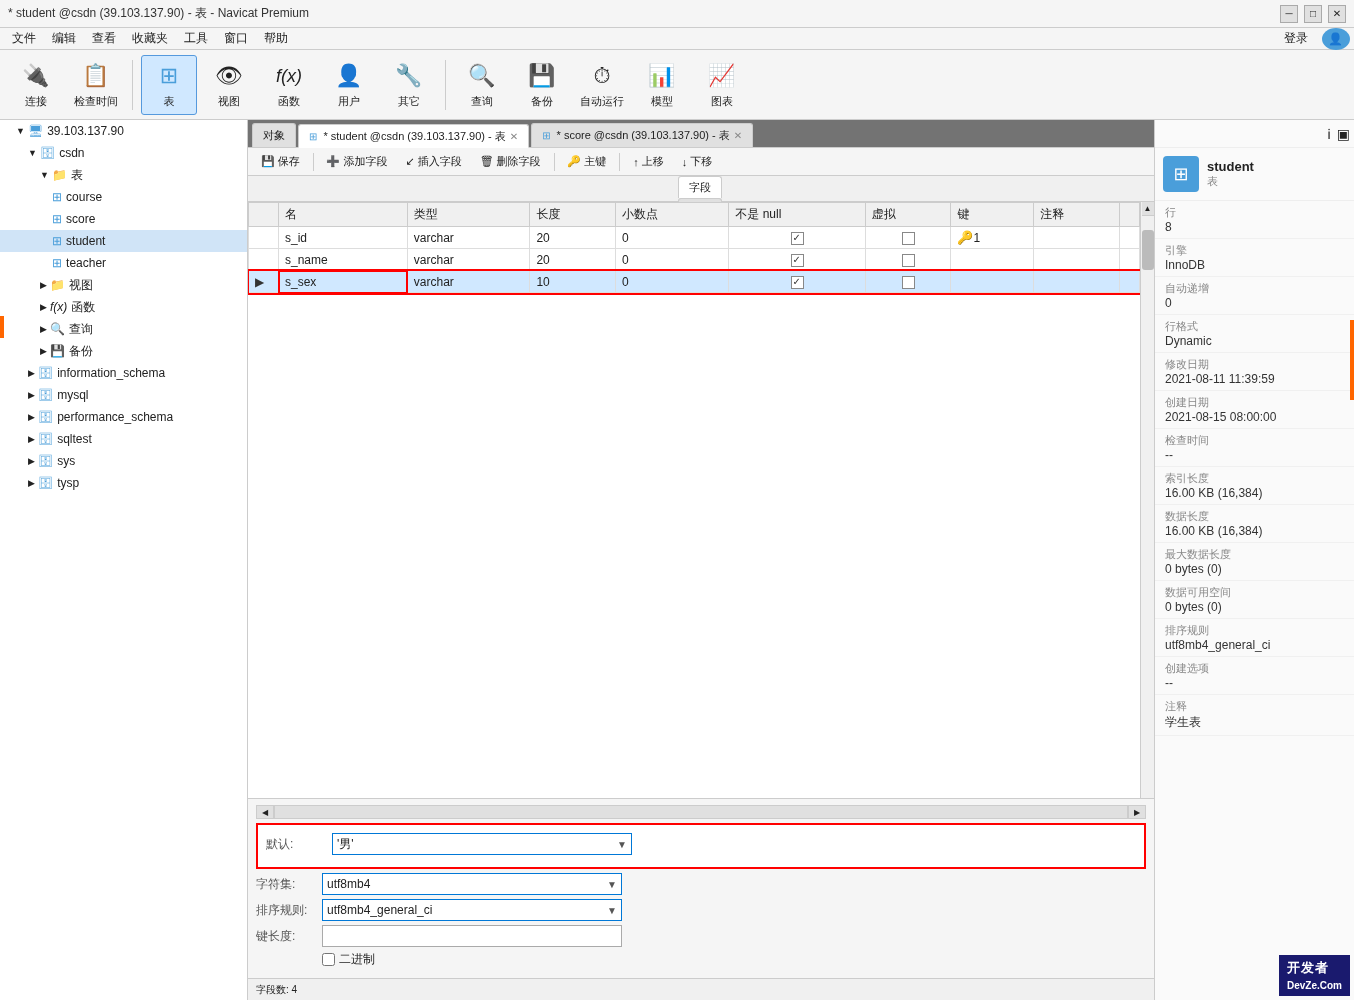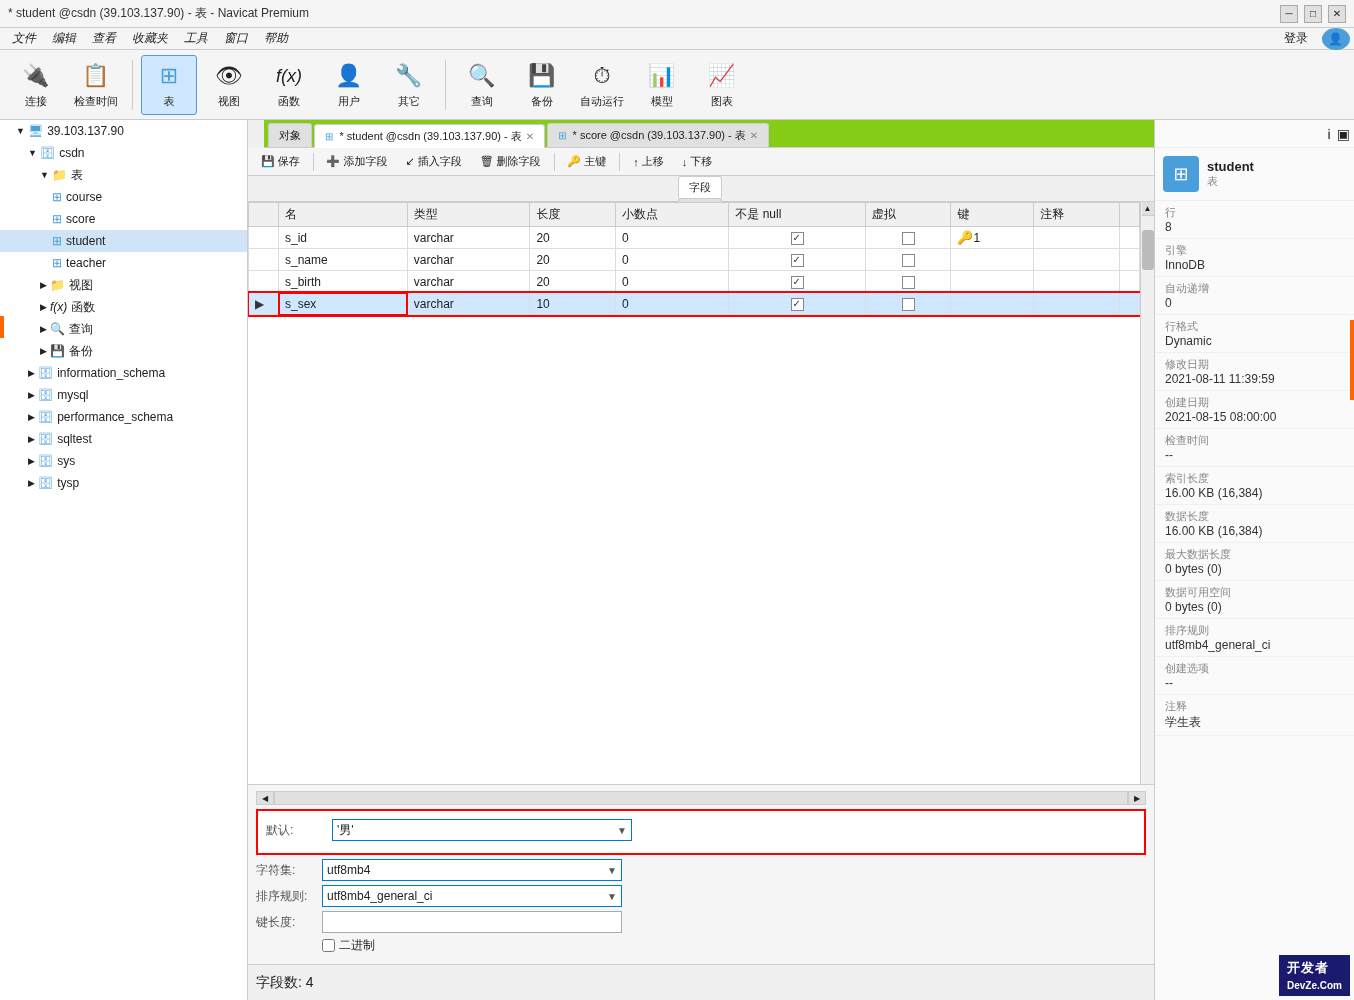--- a/index.html
+++ b/index.html
@@ -21,21 +21,21 @@
 
     
     .menu-bar {
       background: #f5f5f5;
       border-bottom: 1px solid #ccc;
       height: 22px;
       display: flex;
       align-items: center;
       padding: 0 4px;
     }
-    .menu-item { padding: 2px 8px; cursor: pointer; font-size: 12px; font-style: italic; }
+    .menu-item { padding: 2px 8px; cursor: pointer; font-size: 12px; }
     .login-btn { margin-left: auto; padding: 2px 8px; font-size: 12px; cursor: pointer; }
 
     
     .toolbar {
       background: #f5f5f5;
       border-bottom: 1px solid #ccc;
       height: 70px;
       display: flex;
       align-items: center;
       padding: 4px 8px;
@@ -91,27 +91,26 @@
     
     .content-area {
       flex: 1;
       display: flex;
       flex-direction: column;
       overflow: hidden;
     }
 
     
     .tab-bar {
-      background: #84cc16;
+      background: #737373;
       border-bottom: 1px solid #ccc;
       display: flex;
       align-items: flex-end;
       height: 28px;
       padding: 0 4px;
-      margin-left: 16px;
     }
     .tab {
       height: 24px;
       padding: 0 10px;
       border: 1px solid #ccc;
       border-bottom: none;
       background: #e0e0e0;
       cursor: pointer;
       font-size: 11px;
       display: flex;
@@ -254,25 +253,25 @@
       background: #fff;
       display: flex;
       align-items: center;
       justify-content: space-between;
     }
     .form-select-arrow { font-size: 10px; color: #555; }
     .checkbox-label { display: flex; align-items: center; gap: 4px; }
     .status-bar {
       background: #f0f0f0;
       border-top: 1px solid #ccc;
-      height: 36px;
+      height: 22px;
       display: flex;
       align-items: center;
       padding: 0 8px;
-      font-size: 14px;
+      font-size: 10px;
       gap: 20px;
     }
 
     
     .right-panel {
       width: 200px;
       background: #fafafa;
       border-left: 1px solid #ccc;
       overflow-y: auto;
       font-size: 12px;
@@ -651,36 +650,20 @@
                 <div class="checkbox-sim checked"></div>
               </td>
               <td class="checkbox-cell">
                 <div class="checkbox-sim"></div>
               </td>
               <td></td>
               <td></td>
               <td></td>
             </tr>
 
-            <tr>
-              <td></td>
-              <td>s_birth</td>
-              <td>varchar</td>
-              <td>20</td>
-              <td>0</td>
-              <td class="checkbox-cell">
-                <div class="checkbox-sim checked"></div>
-              </td>
-              <td class="checkbox-cell">
-                <div class="checkbox-sim"></div>
-              </td>
-              <td></td>
-              <td></td>
-              <td></td>
-            </tr>
 
             <tr class="selected" style="outline:2px solid red;">
               <td style="color:#333;">▶</td>
               <td style="outline:2px solid red;outline-offset:-1px;">s_sex</td>
               <td>varchar</td>
               <td>10</td>
               <td>0</td>
               <td class="checkbox-cell">
                 <div class="checkbox-sim checked"></div>
               </td>

